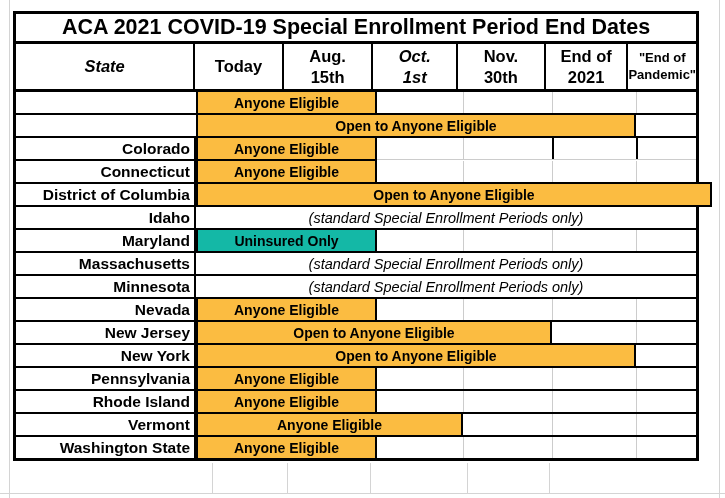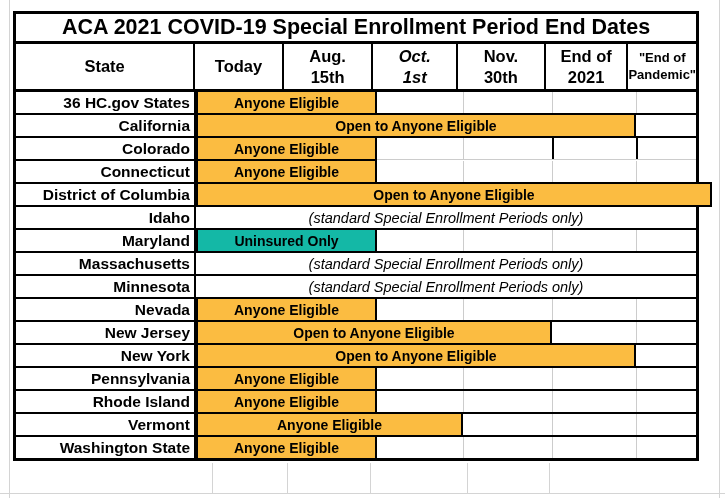--- a/index.html
+++ b/index.html
@@ -49,43 +49,41 @@
   <div class="mline" style="left:0;top:493px;width:725px;height:1px;"></div>
   <div class="mline" style="left:212px;top:463px;width:1px;height:30px;"></div>
   <div class="mline" style="left:287px;top:463px;width:1px;height:30px;"></div>
   <div class="mline" style="left:370px;top:463px;width:1px;height:30px;"></div>
   <div class="mline" style="left:467px;top:463px;width:1px;height:30px;"></div>
   <div class="mline" style="left:549px;top:463px;width:1px;height:30px;"></div>
 
   <div class="sheet">
     <div class="title">ACA 2021 COVID-19 Special Enrollment Period End Dates</div>
     <div class="header" id="header">
-        <div class="hcell first" style="width: 180px;">State</div>
+        <div class="hcell first" style="width: 180px; font-style: italic;">State</div>
         <div class="hcell" style="width: 90px;">Today</div>
         <div class="hcell" style="width: 91px;">Aug.
 15th</div>
         <div class="hcell" style="width: 86px; font-style: italic;">Oct.
 1st</div>
         <div class="hcell" style="width: 89px;">Nov.
 30th</div>
         <div class="hcell" style="width: 84px;">End of
 2021</div>
         <div class="hcell small" style="flex: 1 1 0%;">"End of
 Pandemic"</div>
       </div>
     <div class="rows" id="rows">
         <div class="row">
-          <div class="state">36 HC.gov States</div>
           <div class="vline" style="left: 447px;"></div>
           <div class="vline" style="left: 536px;"></div>
           <div class="vline" style="left: 620px;"></div>
           <div class="bar" style="left: 180px; width: 181px; background: rgb(251, 188, 65);">Anyone Eligible</div>
         </div>
         <div class="row">
-          <div class="state">California</div>
           <div class="bar" style="left: 180px; width: 440px; background: rgb(251, 188, 65);">Open to Anyone Eligible</div>
         </div>
         <div class="row">
           <div class="state">Colorado</div>
           <div class="vline" style="left: 447px;"></div>
           <div class="vline" style="left: 536px;"></div>
           <div class="vline" style="left: 620px;"></div>
           <div class="tick" style="left: 536px;"></div>
           <div class="tick" style="left: 620px;"></div>
           <div class="bar" style="left: 180px; width: 181px; background: rgb(251, 188, 65);">Anyone Eligible</div>

